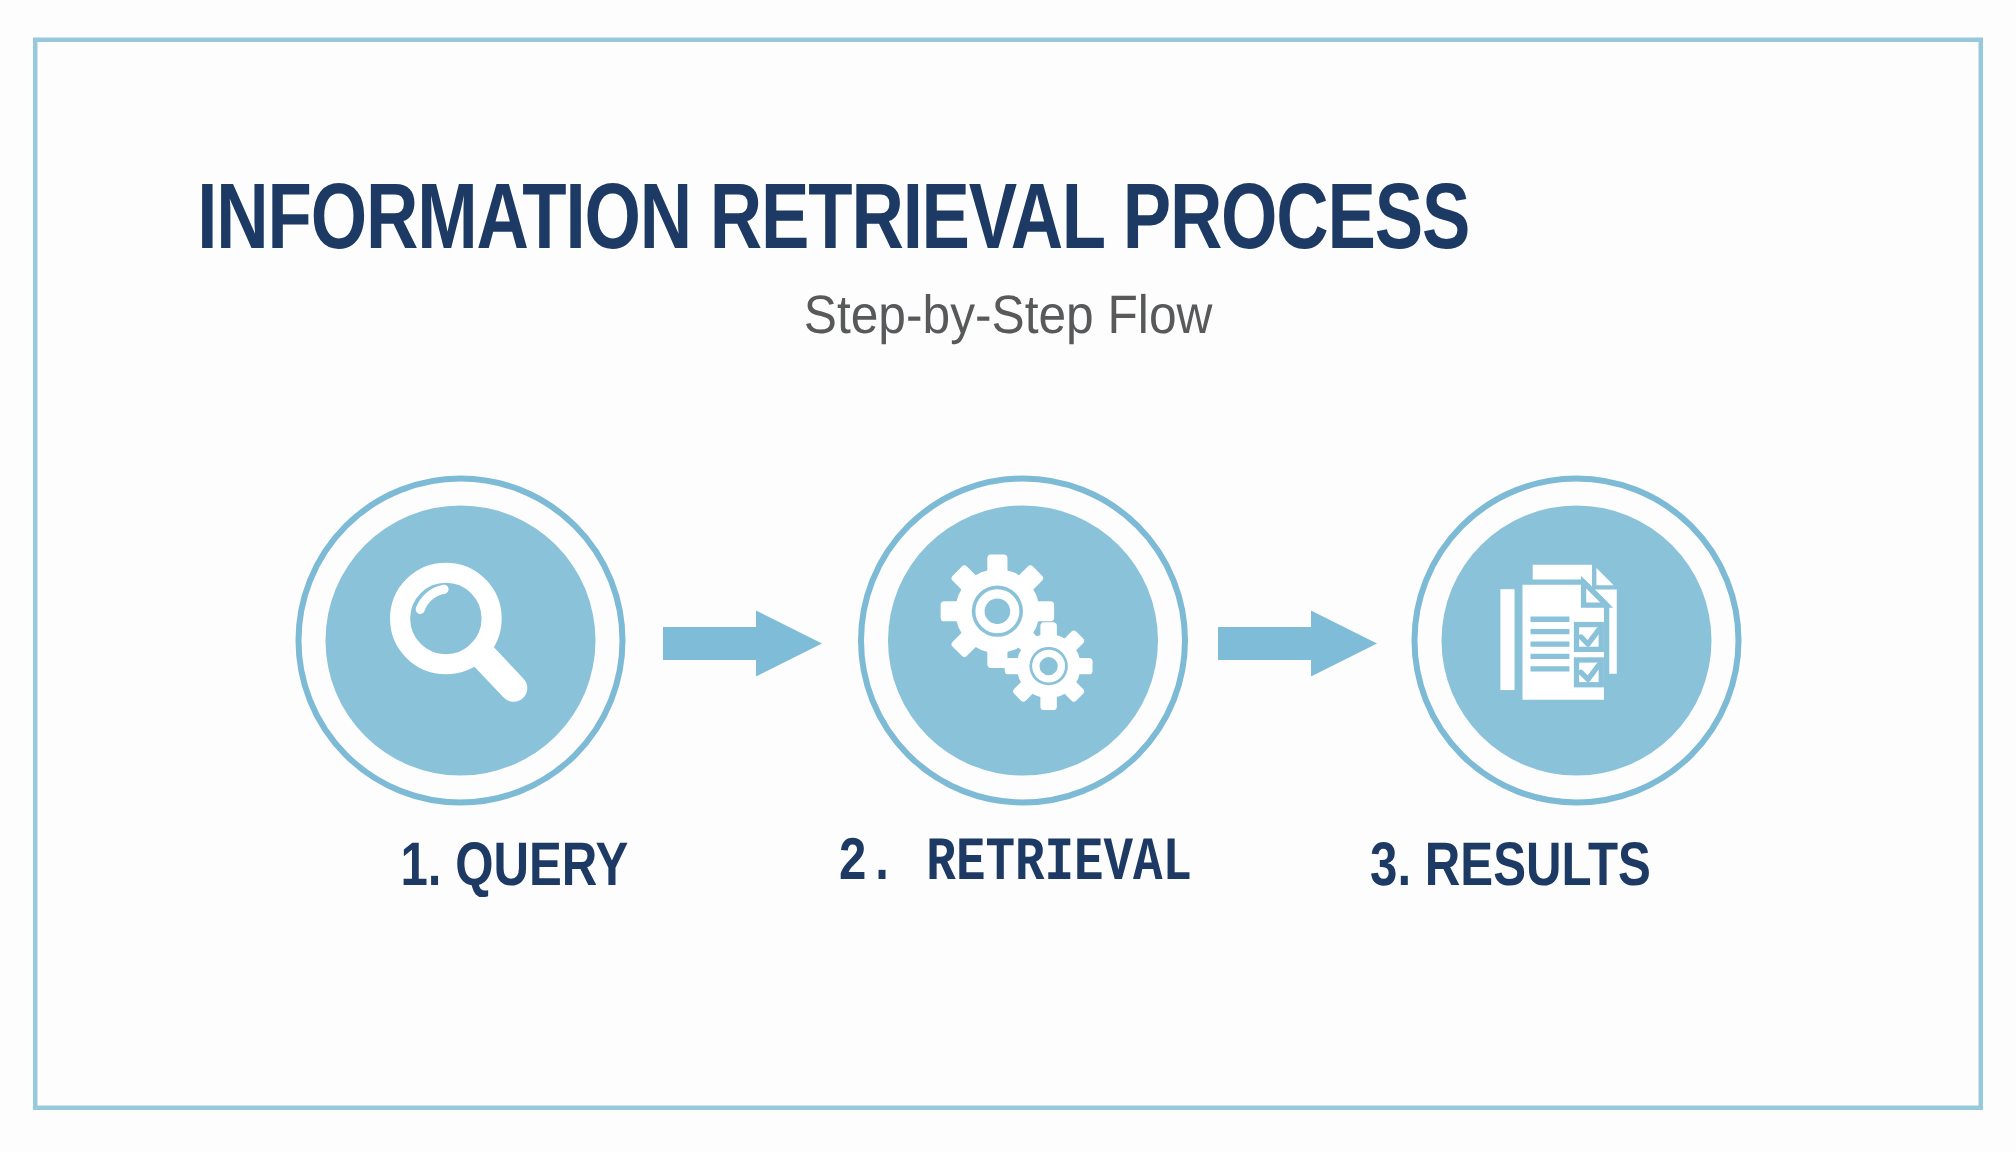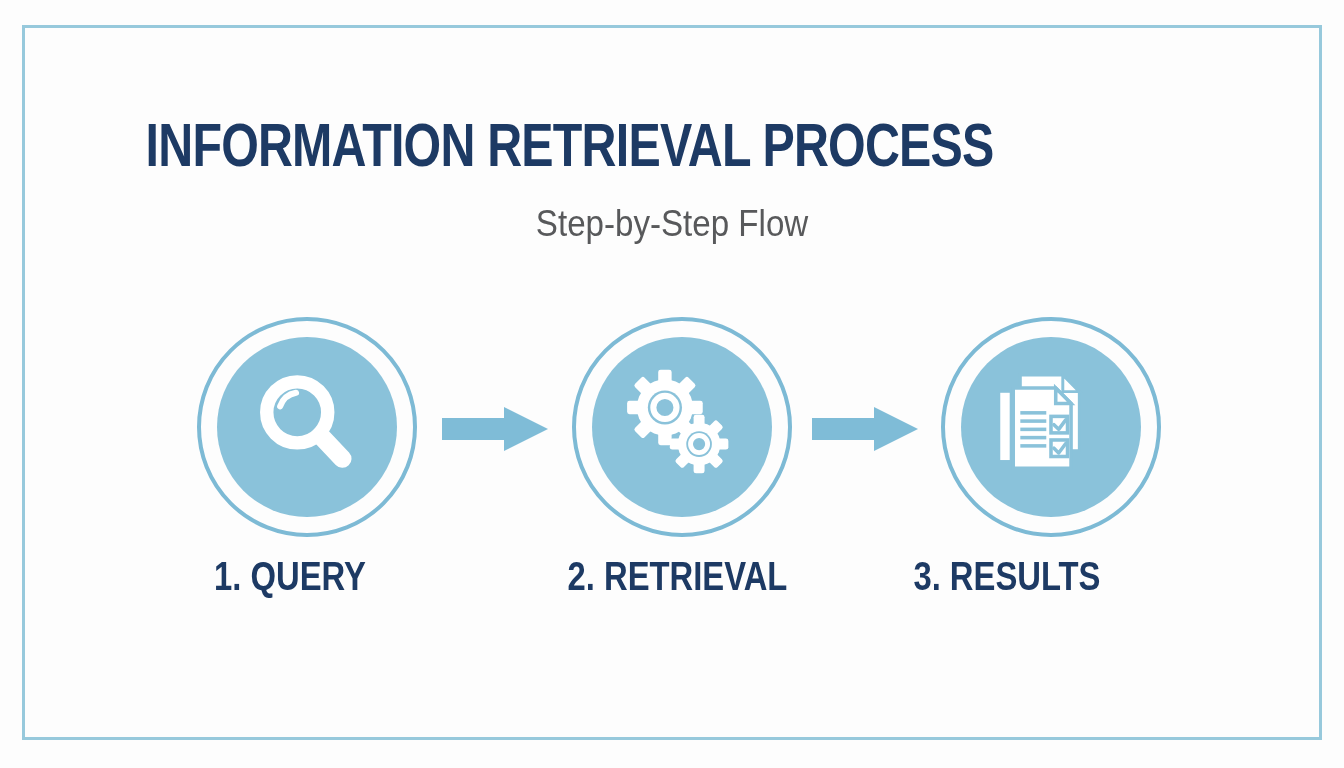--- a/index.html
+++ b/index.html
@@ -10,45 +10,45 @@
     --navy:#1d3a64;
     --gray:#58595b;
     --bg:#fdfdfd;
   }
   *{margin:0;padding:0;box-sizing:border-box;}
   html,body{width:1344px;height:768px;background:#fff;overflow:hidden;
     font-family:"Liberation Sans", sans-serif;}
   .stage{position:relative;width:1344px;height:768px;background:var(--bg);}
   .frame{position:absolute;left:22px;top:25px;width:1300px;height:715px;
     border:3px solid var(--frame-blue);}
-  .title{position:absolute;left:14px;top:112px;width:1112px;text-align:center;
+  .title{position:absolute;left:0;top:112px;width:1112px;text-align:center;
     color:var(--navy);font-size:62px;font-weight:bold;line-height:1.05;
     letter-spacing:-1px;white-space:nowrap;}
   .title .squeeze{display:inline-block;transform:scaleX(0.78);transform-origin:50% 50%;}
-  .subtitle{position:absolute;left:0;top:204px;width:1344px;text-align:center;
+  .subtitle{position:absolute;left:0;top:190px;width:1344px;text-align:center;
     color:var(--gray);font-size:36px;font-weight:400;line-height:1.1;
     white-space:nowrap;}
   .subtitle .squeeze{display:inline-block;transform:scaleX(0.92);transform-origin:50% 50%;}
   .circle{position:absolute;top:317px;width:220px;height:220px;border-radius:50%;
     border:4px solid var(--ring-blue);display:flex;align-items:center;justify-content:center;
     background:transparent;}
   .circle-fill{width:180px;height:180px;border-radius:50%;background:var(--blue-fill);
     display:flex;align-items:center;justify-content:center;}
   .circle.c1{left:197px;}
   .circle.c2{left:572px;}
   .circle.c3{left:941px;}
   .arrow{position:absolute;top:407px;width:106px;height:44px;}
   .arrow.a1{left:442px;}
   .arrow.a2{left:812px;}
   .arrow svg path{fill:var(--arrow-blue);}
   .labels .step-label{position:absolute;top:553px;width:320px;text-align:center;
     color:var(--navy);font-size:41px;font-weight:bold;white-space:nowrap;}
   .labels .step-label .squeeze{display:inline-block;transform:scaleX(0.80);transform-origin:50% 50%;}
-  .step-label.l1{left:130px;}
-  .step-label.l2{left:517px;}
+  .step-label.l1{left:118px;text-align:right;}
+  .step-label.l2{left:517px;font-family:Liberation Mono, monospace;}
   .step-label.l3{left:847px;}
   
   .ic-white{fill:#fff;}
   .ic-white-st{fill:none;stroke:#fff;}
   .ic-blue{fill:var(--blue-fill);}
   .ic-blue-st{fill:none;stroke:var(--blue-fill);}
   .ic-page{fill:#fff;stroke:var(--blue-fill);}
 </style>
 </head>
 <body>

